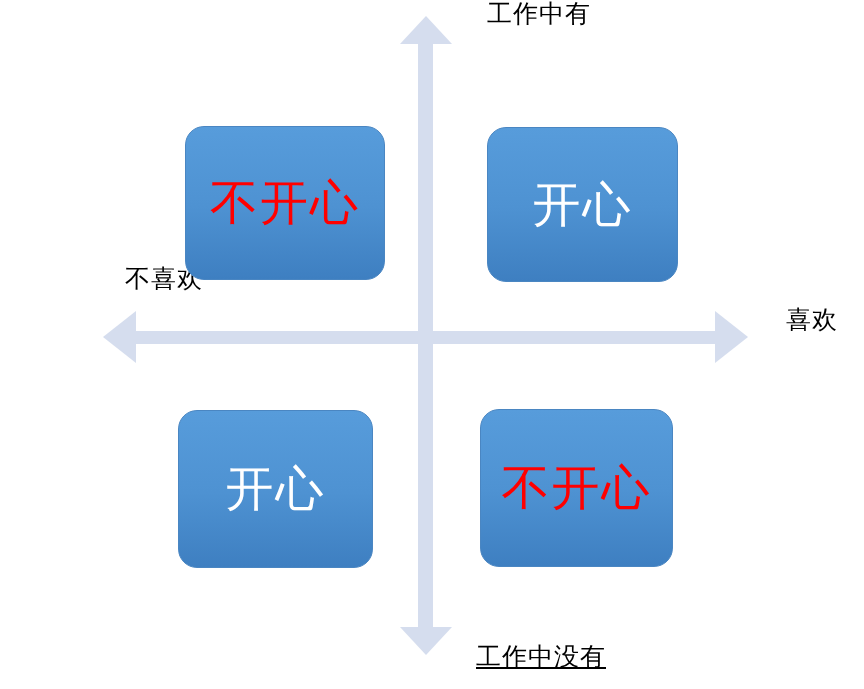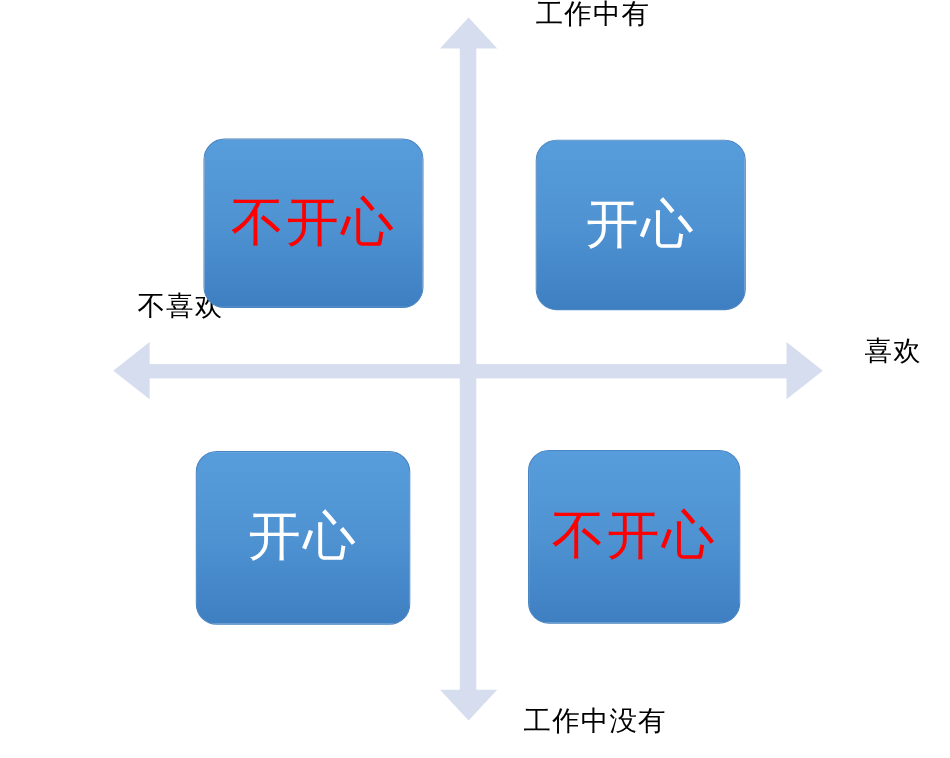--- a/index.html
+++ b/index.html
@@ -49,21 +49,21 @@
   
   .axis-label {
     position: absolute;
     font-size: 25px;
     line-height: 1.0;
     letter-spacing: 1px;
     color: var(--label-color, #000000);
     white-space: nowrap;
   }
   .axis-top    { left: 487px; top: 1px;   }
-  .axis-bottom { left: 476px; top: 644px; }
+  .axis-bottom { left: 476px; top: 644px; text-decoration: underline; }
   .axis-left   { left: 94px;  top: 266px; margin-left: 31px; }
   .axis-right  { left: 786px; top: 263px; margin-top: 44px; }
 
   
   .qbox {
     position: absolute;
     border-radius: 19px;
     border: 1px solid var(--box-border, #4A86C2);
     background: linear-gradient(
       180deg,

